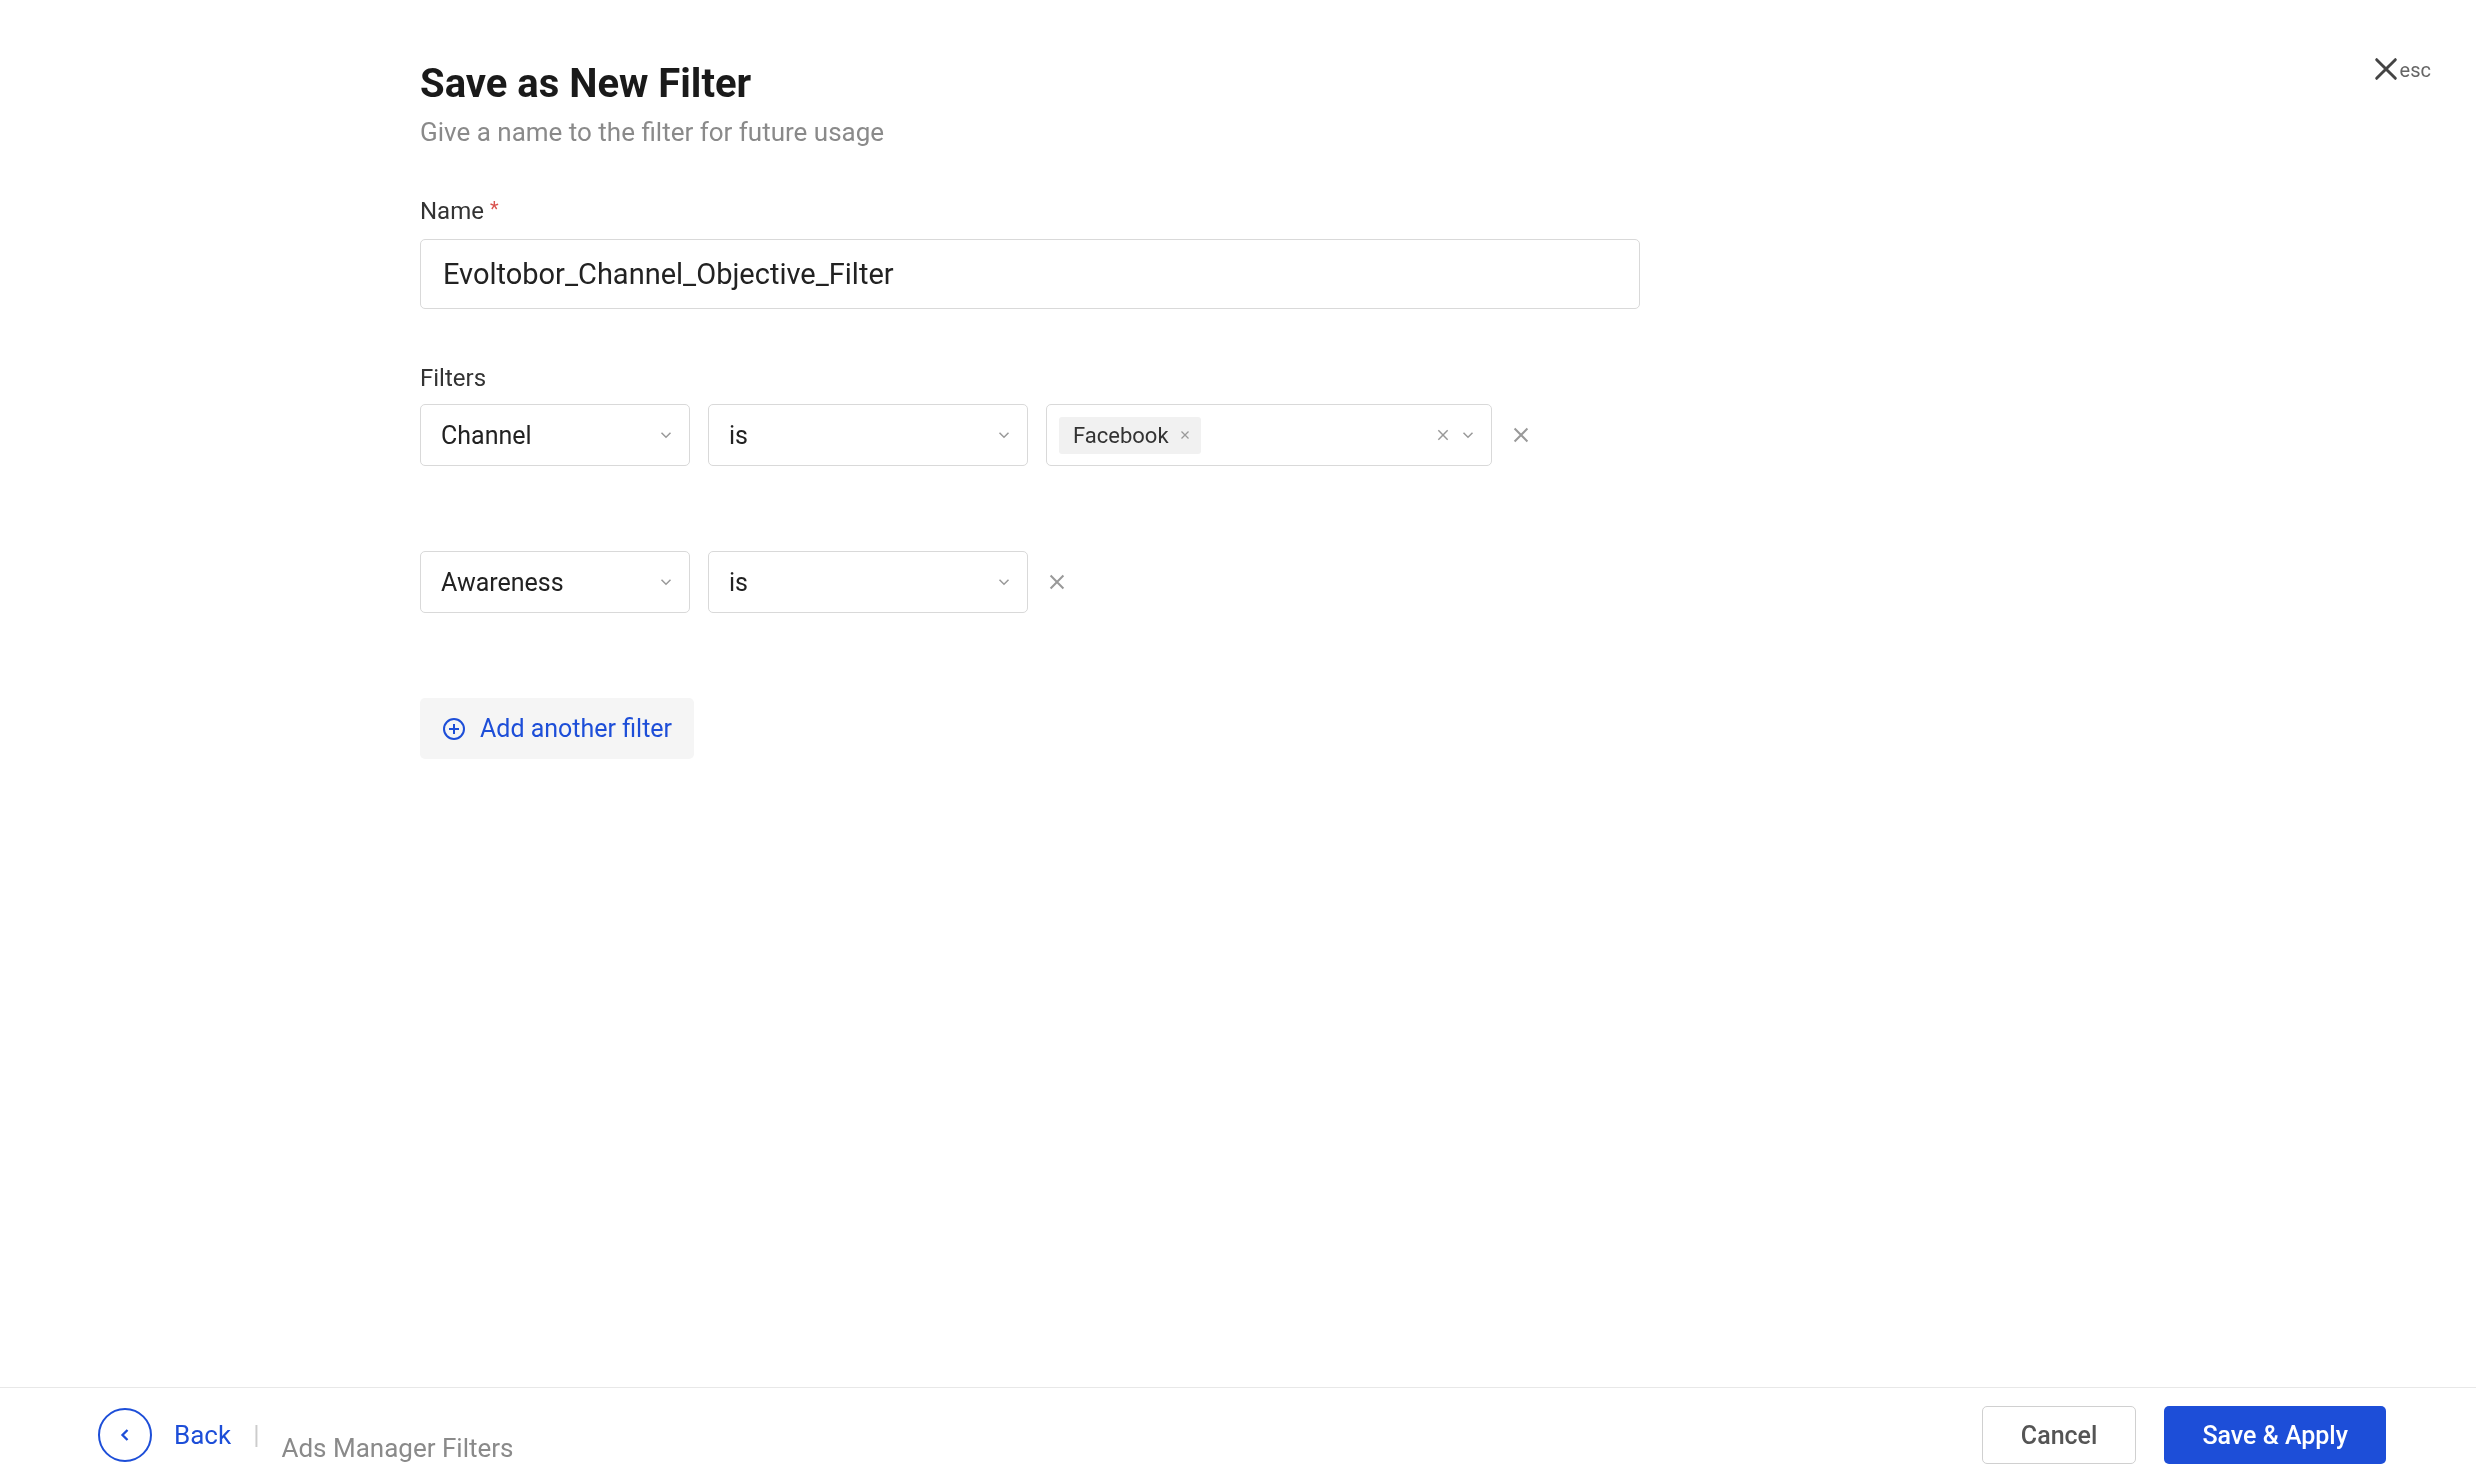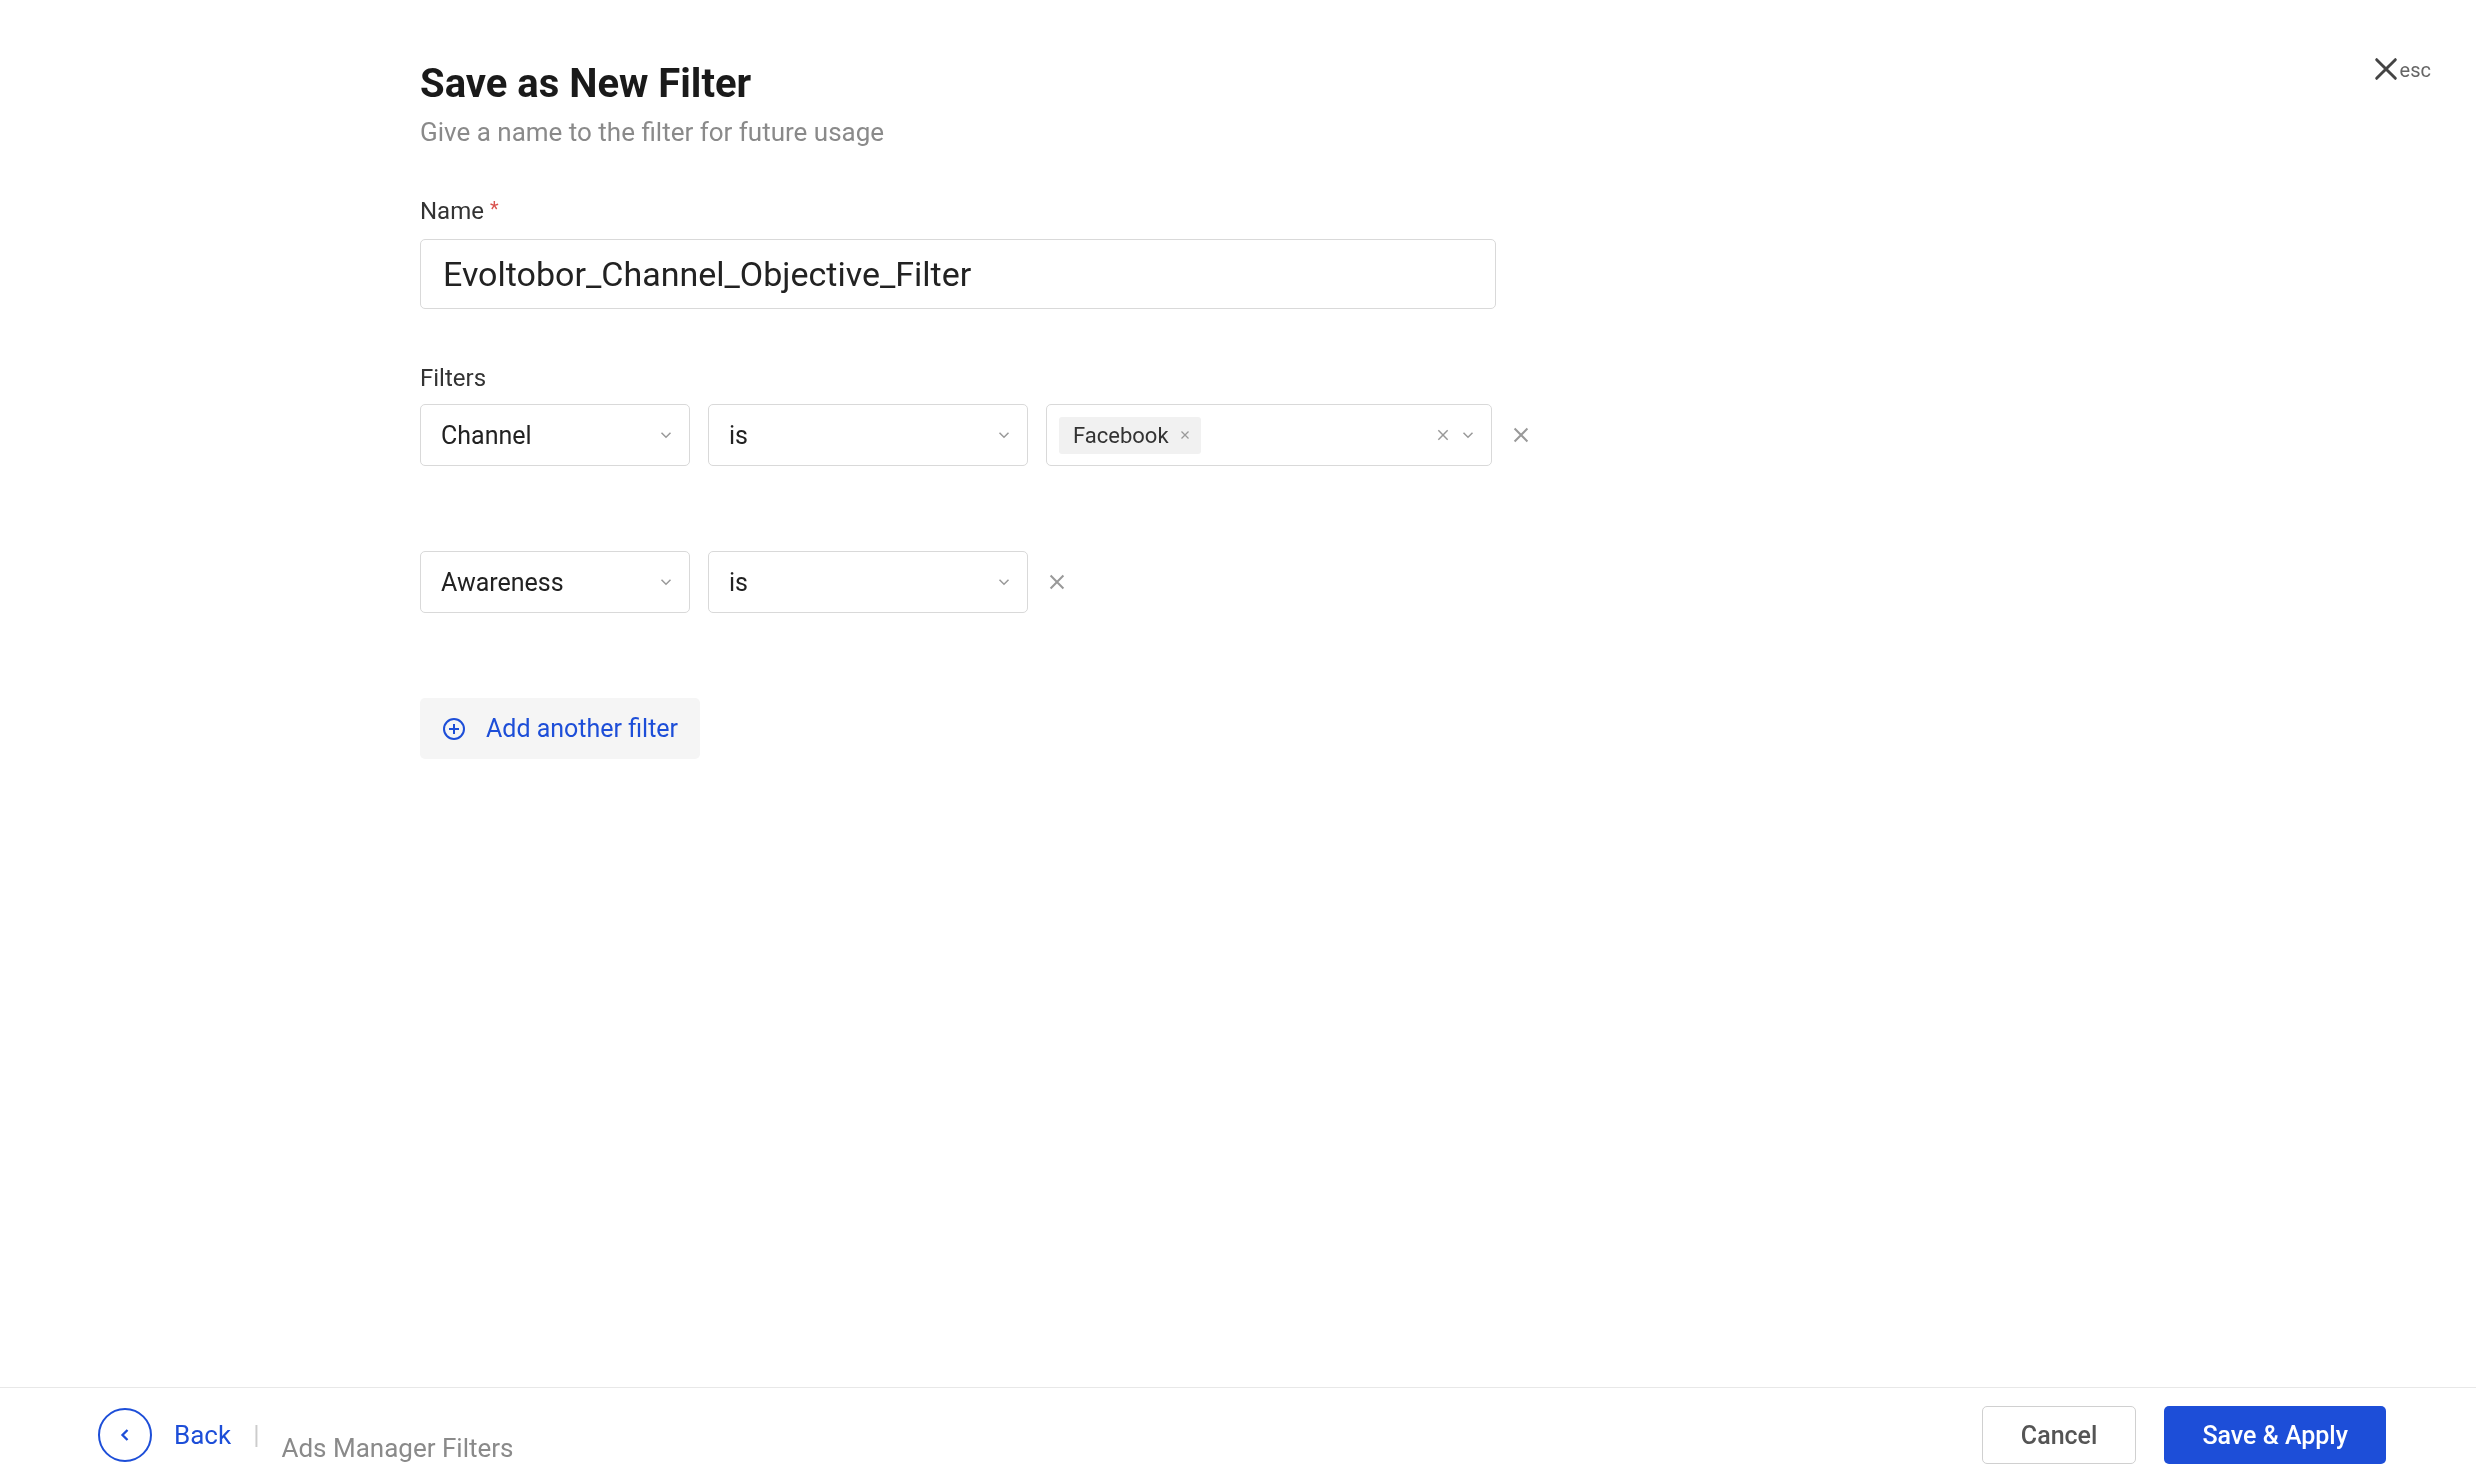--- a/index.html
+++ b/index.html
@@ -58,26 +58,26 @@
       align-items: center;
     }
     .required-star {
       color: #d9534f;
       font-size: 20px;
       margin-left: 6px;
       position: relative;
       top: -2px;
     }
     .text-input {
-      width: 1076px;
+      width: 1220px;
       height: 70px;
       border: 1.5px solid #d9d9d9;
       border-radius: 5px;
       padding: 0 22px;
-      font-size: 34px;
+      font-size: 29px;
       color: #222;
       margin-bottom: 55px;
       font-family: inherit;
       outline: none;
     }
     .filters-label {
       font-size: 24px;
       color: #333;
       margin-bottom: 12px;
     }
@@ -170,21 +170,21 @@
     .row-delete {
       width: 22px;
       height: 22px;
       stroke: #999;
       stroke-width: 2.2;
       cursor: pointer;
     }
     .add-filter {
       display: inline-flex;
       align-items: center;
-      gap: 20px;
+      gap: 14px;
       background: #f5f5f5;
       border-radius: 5px;
       padding: 16px 22px;
       cursor: pointer;
     }
     .plus-circle {
       width: 24px;
       height: 24px;
       stroke: #1d4ed8;
       stroke-width: 2;

